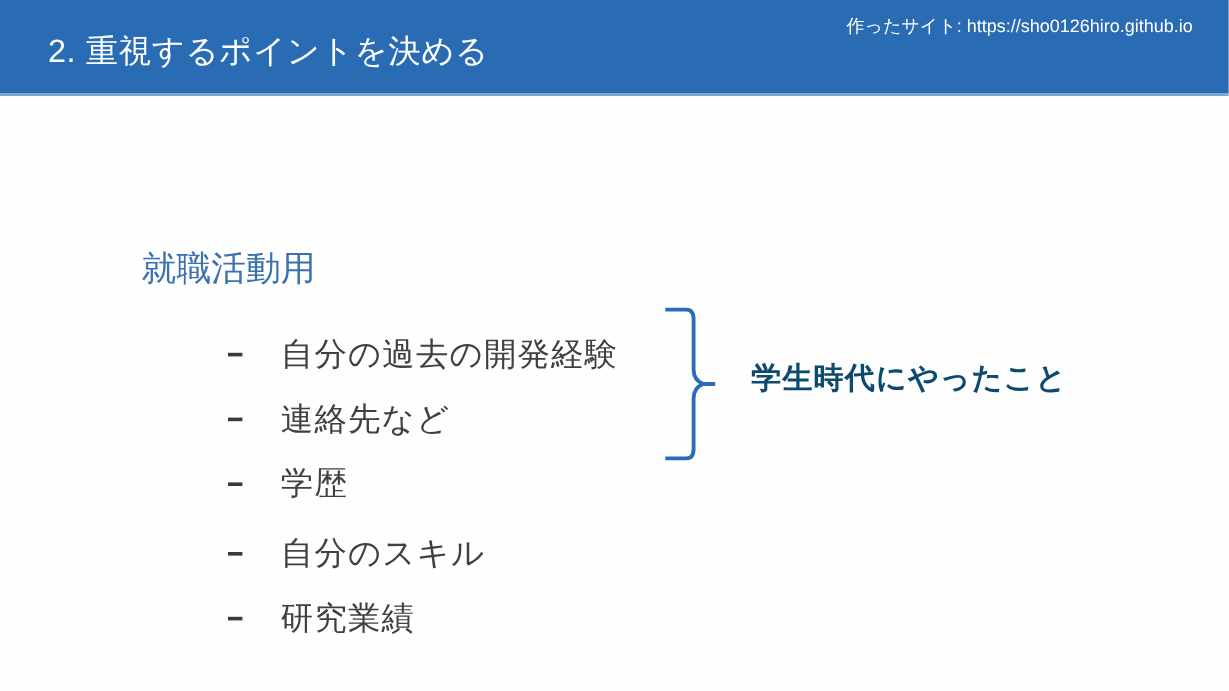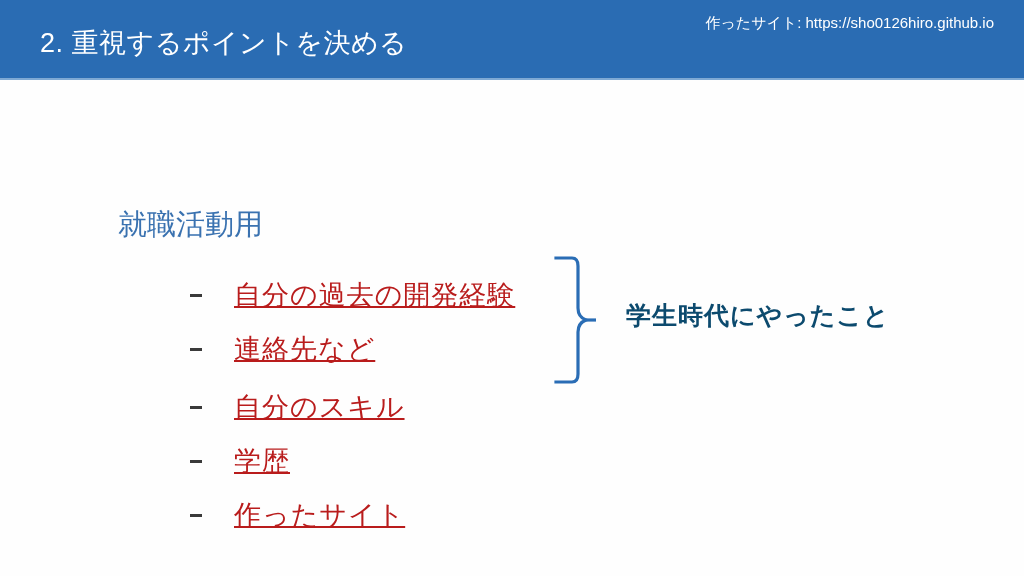--- a/index.html
+++ b/index.html
@@ -90,23 +90,22 @@
     width: 400px;
     margin: 0;
     padding: 0;
     list-style: none;
   }
   .bullet-item {
     position: relative;
     height: 54px;
     font-size: 27px;
     line-height: 54px;
-    color: #b91c1c;
+    color: #404040;
     white-space: nowrap;
-    text-decoration: underline;
   }
   .bullet-item.gap-before {
     margin-top: 4px;
   }
   .bullet-dash {
     display: inline-block;
     width: 12px;
     height: 3px;
     background: #3a3a3a;
     vertical-align: middle;
@@ -159,28 +158,28 @@
 
     <div class="section-heading">就職活動用</div>
 
     <ul class="bullet-list">
       <li class="bullet-item">
         <span class="bullet-dash"></span><span class="bullet-text">自分の過去の開発経験</span>
       </li>
       <li class="bullet-item">
         <span class="bullet-dash"></span><span class="bullet-text">連絡先など</span>
       </li>
+      <li class="bullet-item">
+        <span class="bullet-dash"></span><span class="bullet-text">学歴</span>
+      </li>
       <li class="bullet-item gap-before">
         <span class="bullet-dash"></span><span class="bullet-text">自分のスキル</span>
       </li>
       <li class="bullet-item">
-        <span class="bullet-dash"></span><span class="bullet-text">学歴</span>
-      </li>
-      <li class="bullet-item">
-        <span class="bullet-dash"></span><span class="bullet-text">作ったサイト</span>
+        <span class="bullet-dash"></span><span class="bullet-text">研究業績</span>
       </li>
     </ul>
 
     <div class="brace-wrap">
       <svg width="46" height="130" viewBox="0 0 46 130" fill="none" xmlns="http://www.w3.org/2000/svg" aria-hidden="true">
         <path d="M4 3 H20 Q26 3 26 11 V53 Q26 62 34 65 Q26 68 26 77 V119 Q26 127 20 127 H4" stroke="#2a6db5" stroke-width="3.2" fill="none" stroke-linecap="square" stroke-linejoin="miter"></path>
         <path d="M34 65 H44" stroke="#2a6db5" stroke-width="3.2" stroke-linecap="butt"></path>
       </svg>
     </div>
 

